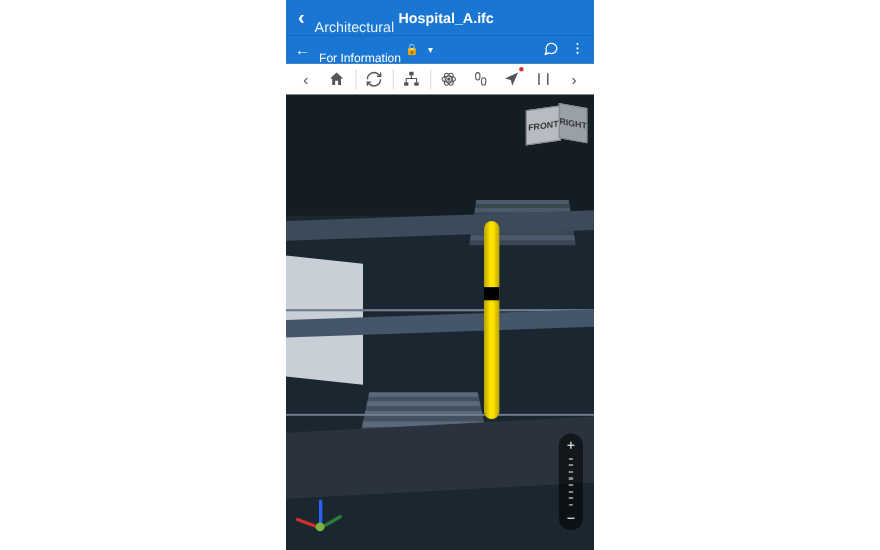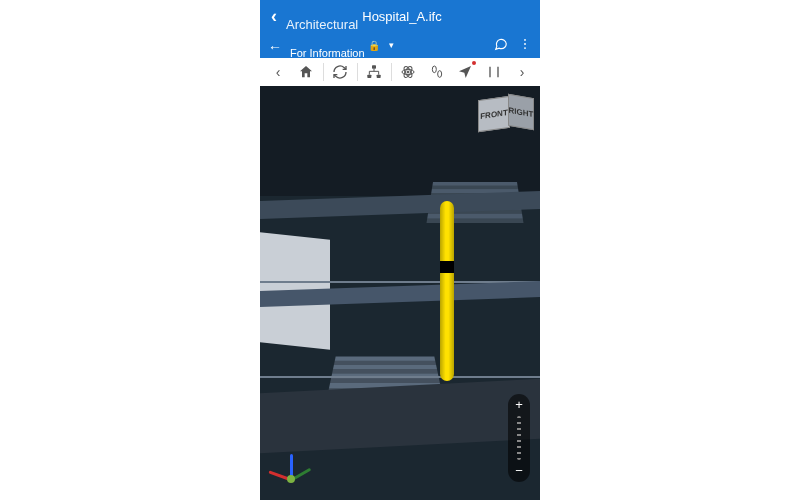--- a/index.html
+++ b/index.html
@@ -1,20 +1,20 @@
 <!DOCTYPE html>
 <html><head>
 <meta charset="utf-8">
 <style>
   body { margin:0; background:#fff; font-family:-apple-system,Helvetica,Arial,sans-serif; width:800px; height:500px; display:flex; justify-content:center; }
   .device { width:280px; height:500px; background:#1a2833; position:relative; overflow:hidden; }
   .titlebar { background:#1976d2; color:#fff; height:32px; display:flex; align-items:center; padding:0 6px; font-size:13px; }
   .titlebar .back { width:16px; height:16px; display:flex; align-items:center; justify-content:center; margin-right:4px; font-size:18px; font-weight:bold; }
   .titlebar .breadcrumb { opacity:.9;margin-top:16px; }
-  .titlebar .fname { font-weight:400; margin-left:4px; }
+  .titlebar .fname { font-weight:700; margin-left:4px; }
   .subbar { background:#1976d2; color:#fff; height:26px; display:flex; align-items:center; padding:0 8px; font-size:11px; }
   .subbar .nav-back { margin-right:8px; font-size:14px; }
   .subbar .status { flex:0 0 auto;margin-top:15px; }
   .subbar .lock { margin-left:4px; font-size:10px; }
   .subbar .drop { margin-left:8px; font-size:9px; }
   .subbar .spacer { flex:1; }
   .subbar .chat, .subbar .more { margin-left:10px; }
   .toolbar { background:#fff; height:28px; display:flex; align-items:center; justify-content:space-between; padding:0 6px; border-bottom:1px solid #ddd; }
   .toolbar .tb-btn { width:24px; height:24px; display:flex; align-items:center; justify-content:center; color:#555; font-size:14px; position:relative; }
   .toolbar .tb-btn svg { width:16px; height:16px; }

